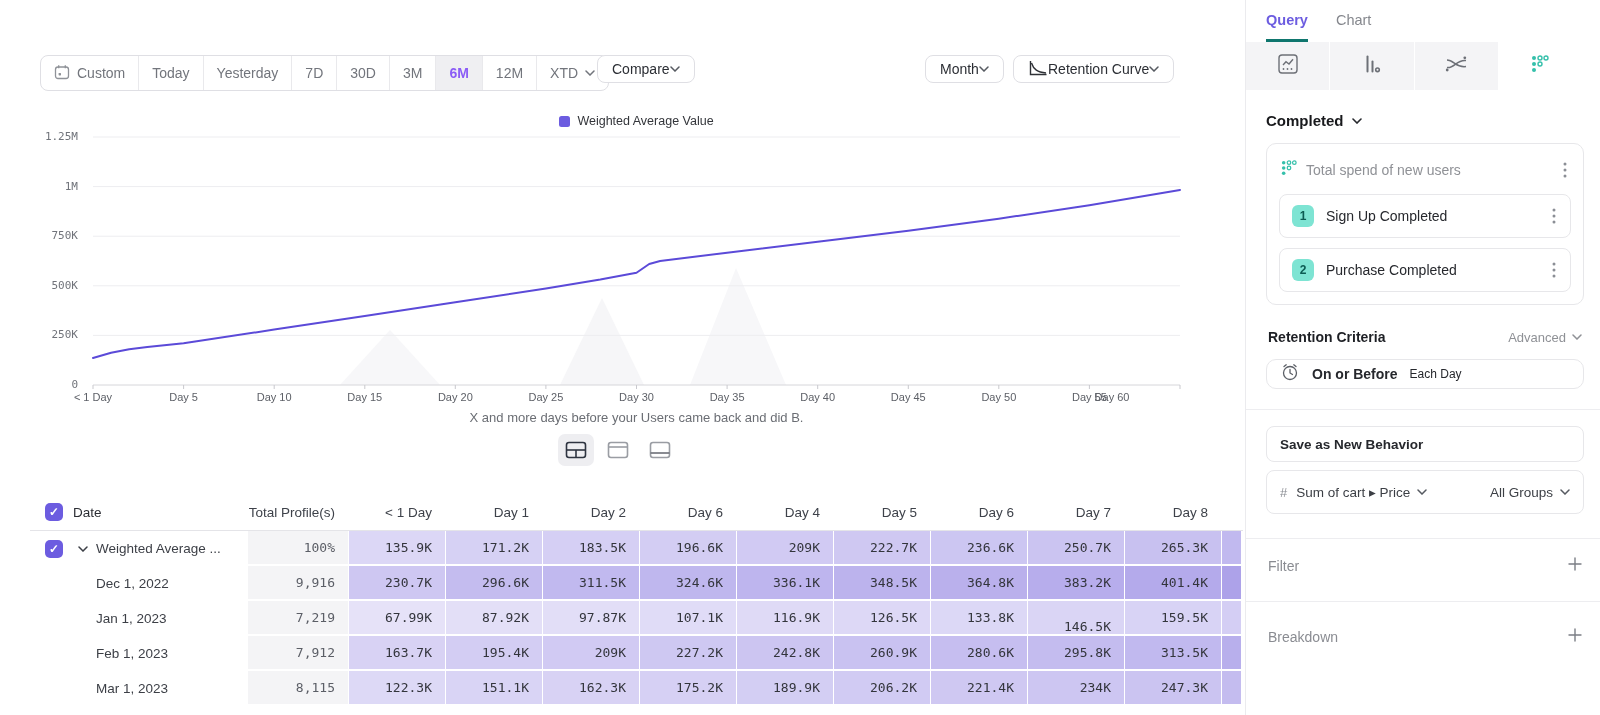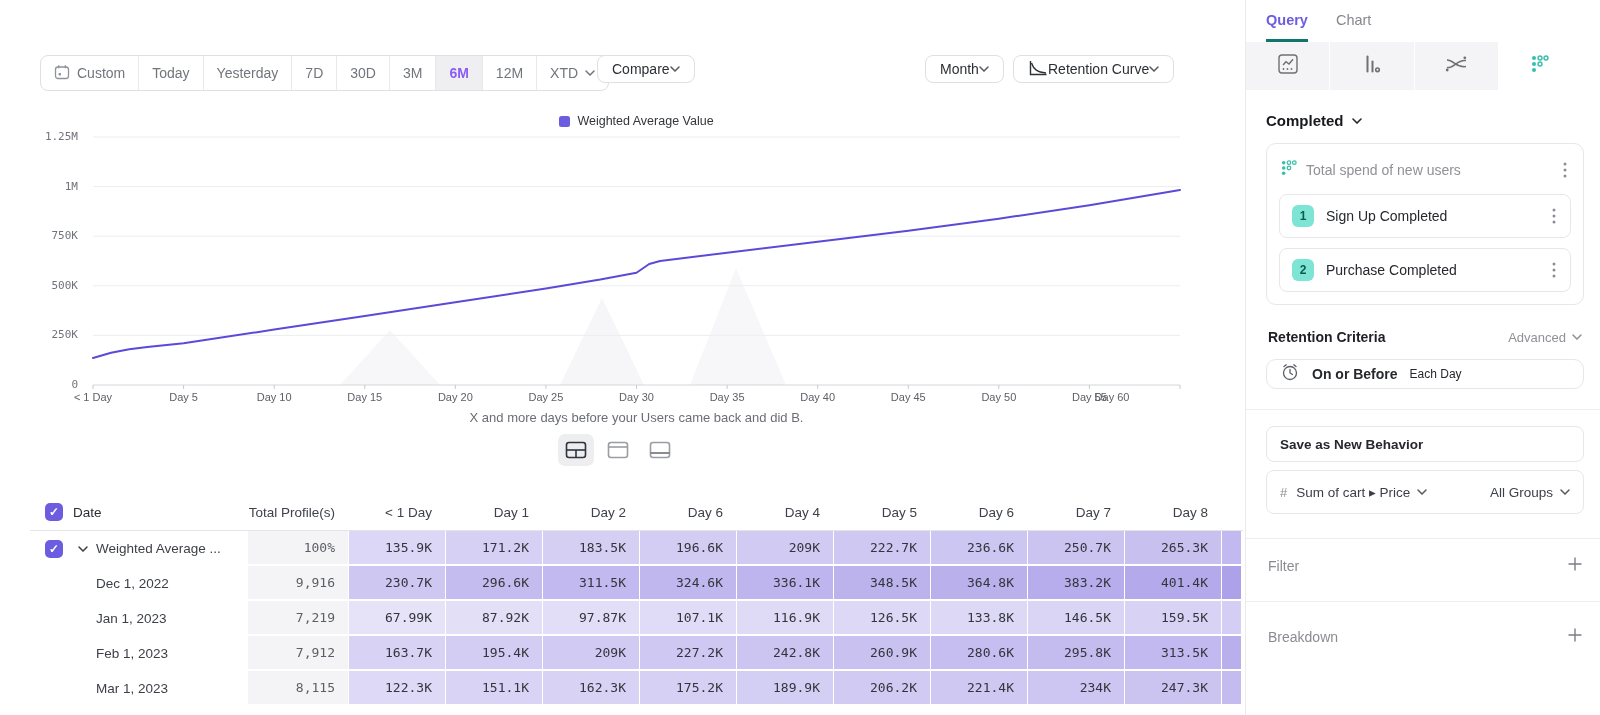--- a/index.html
+++ b/index.html
@@ -359,21 +359,21 @@
           </div>
           <div class="cell c-val" style="background: rgba(105, 85, 215, 0.216);">
             <span class="num">116.9K</span>
           </div>
           <div class="cell c-val" style="background: rgba(105, 85, 215, 0.227);">
             <span class="num">126.5K</span>
           </div>
           <div class="cell c-val" style="background: rgba(105, 85, 215, 0.23);">
             <span class="num">133.8K</span>
           </div>
-          <div class="cell c-val" style="background: rgba(105, 85, 215, 0.247);">
+          <div class="cell c-val" style="background: rgba(105, 85, 215, 0.247); align-items: flex-end;">
             <span class="num">146.5K</span>
           </div>
           <div class="cell c-val" style="background: rgba(105, 85, 215, 0.26);">
             <span class="num">159.5K</span>
           </div>
           <div class="cell c-sliver" style="background: rgba(105, 85, 215, 0.286);"></div>
         </div>
         <div class="trow">
           <div class="cell c-date">
             <span class="rowlabel" style="margin-left: 66px;">Feb 1, 2023</span>

